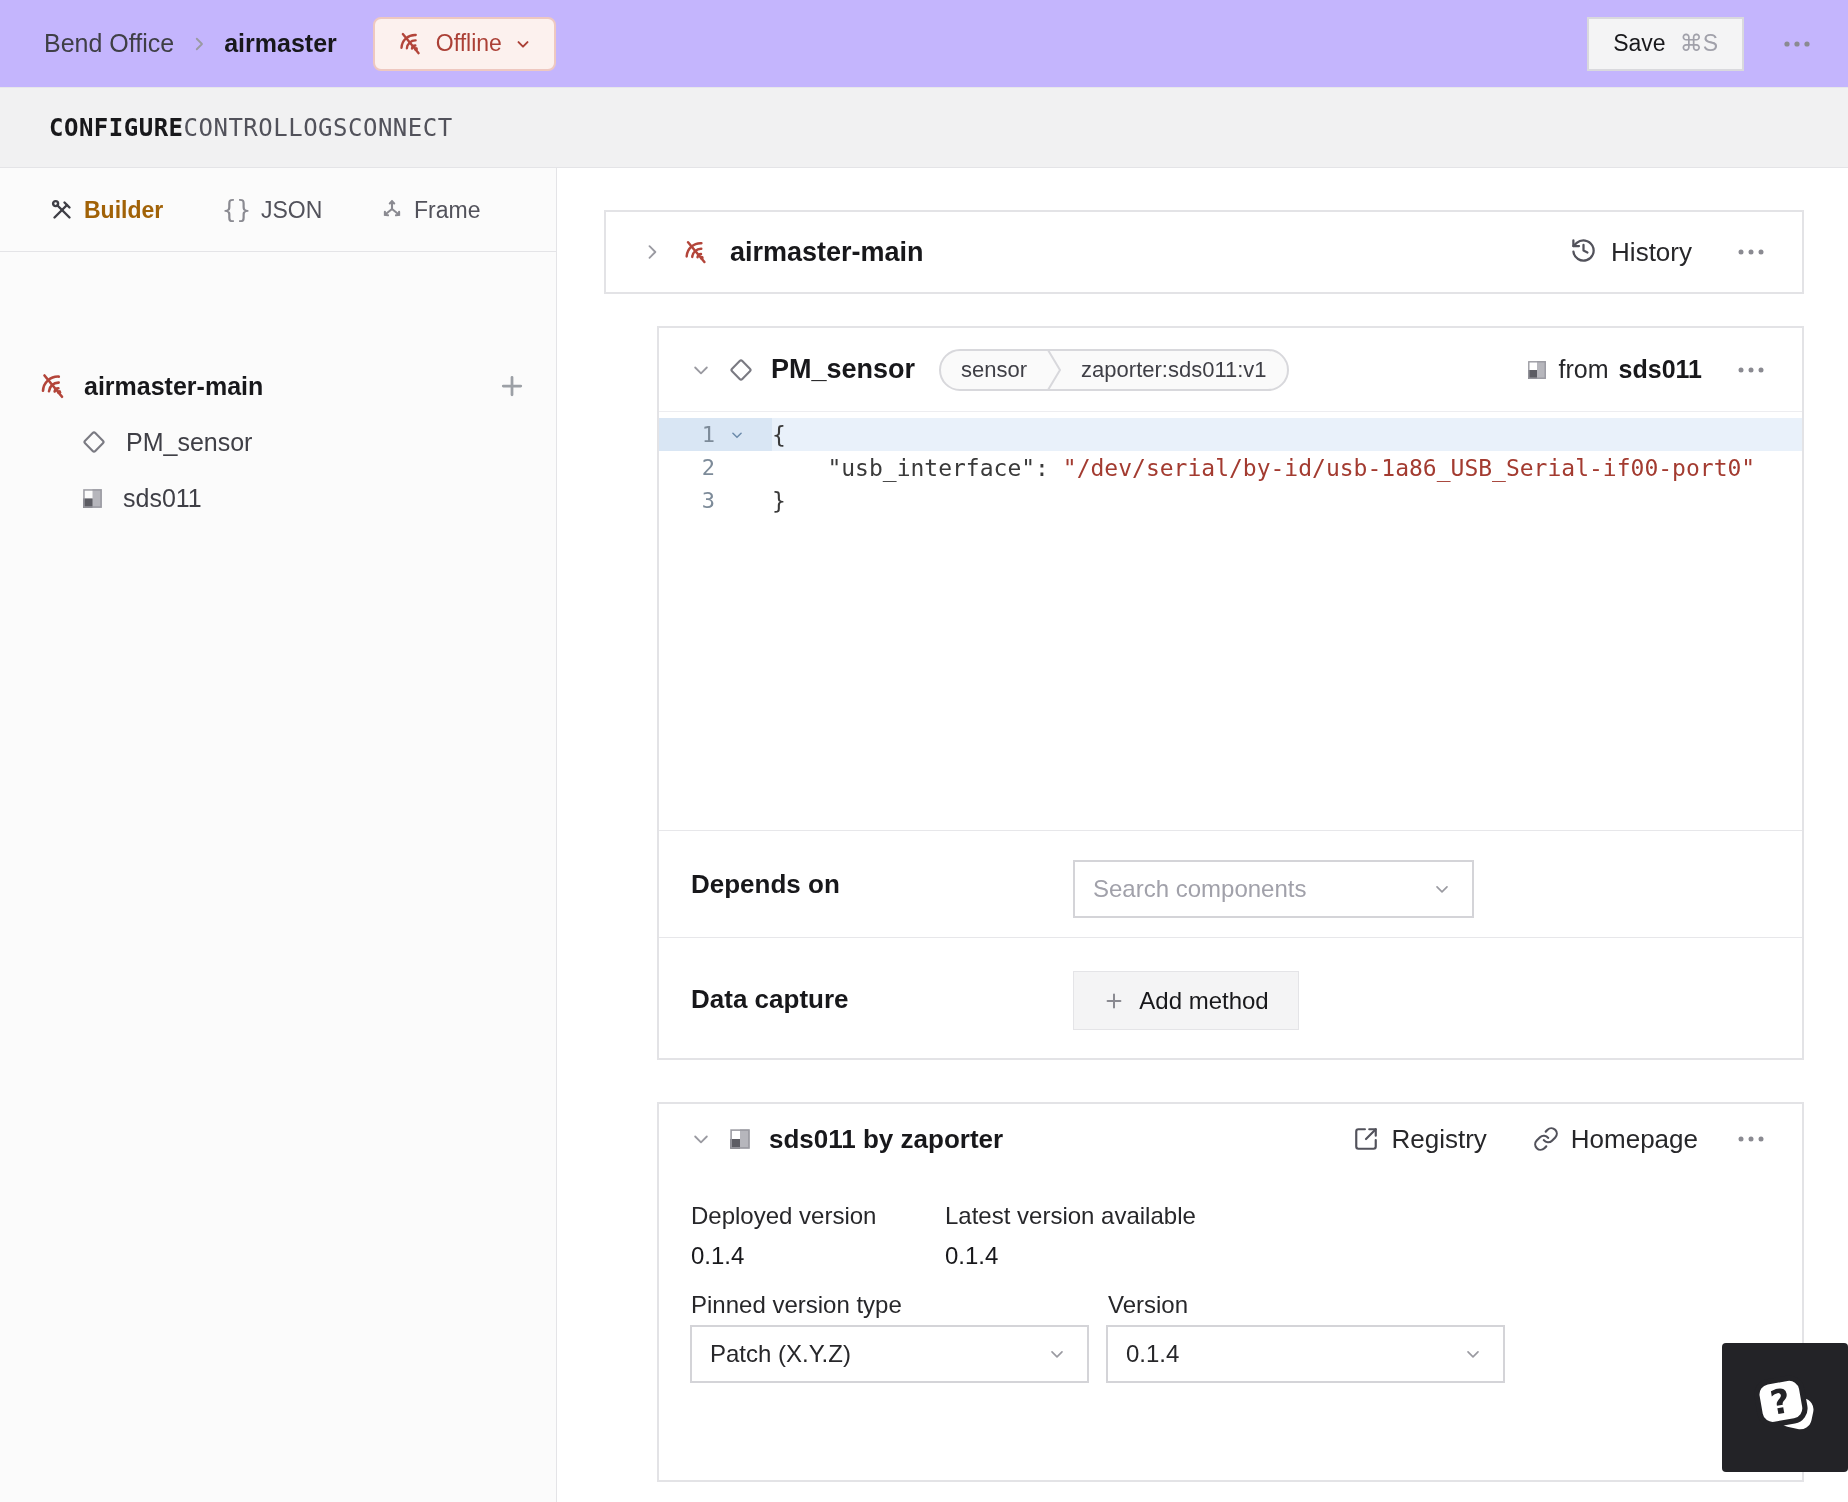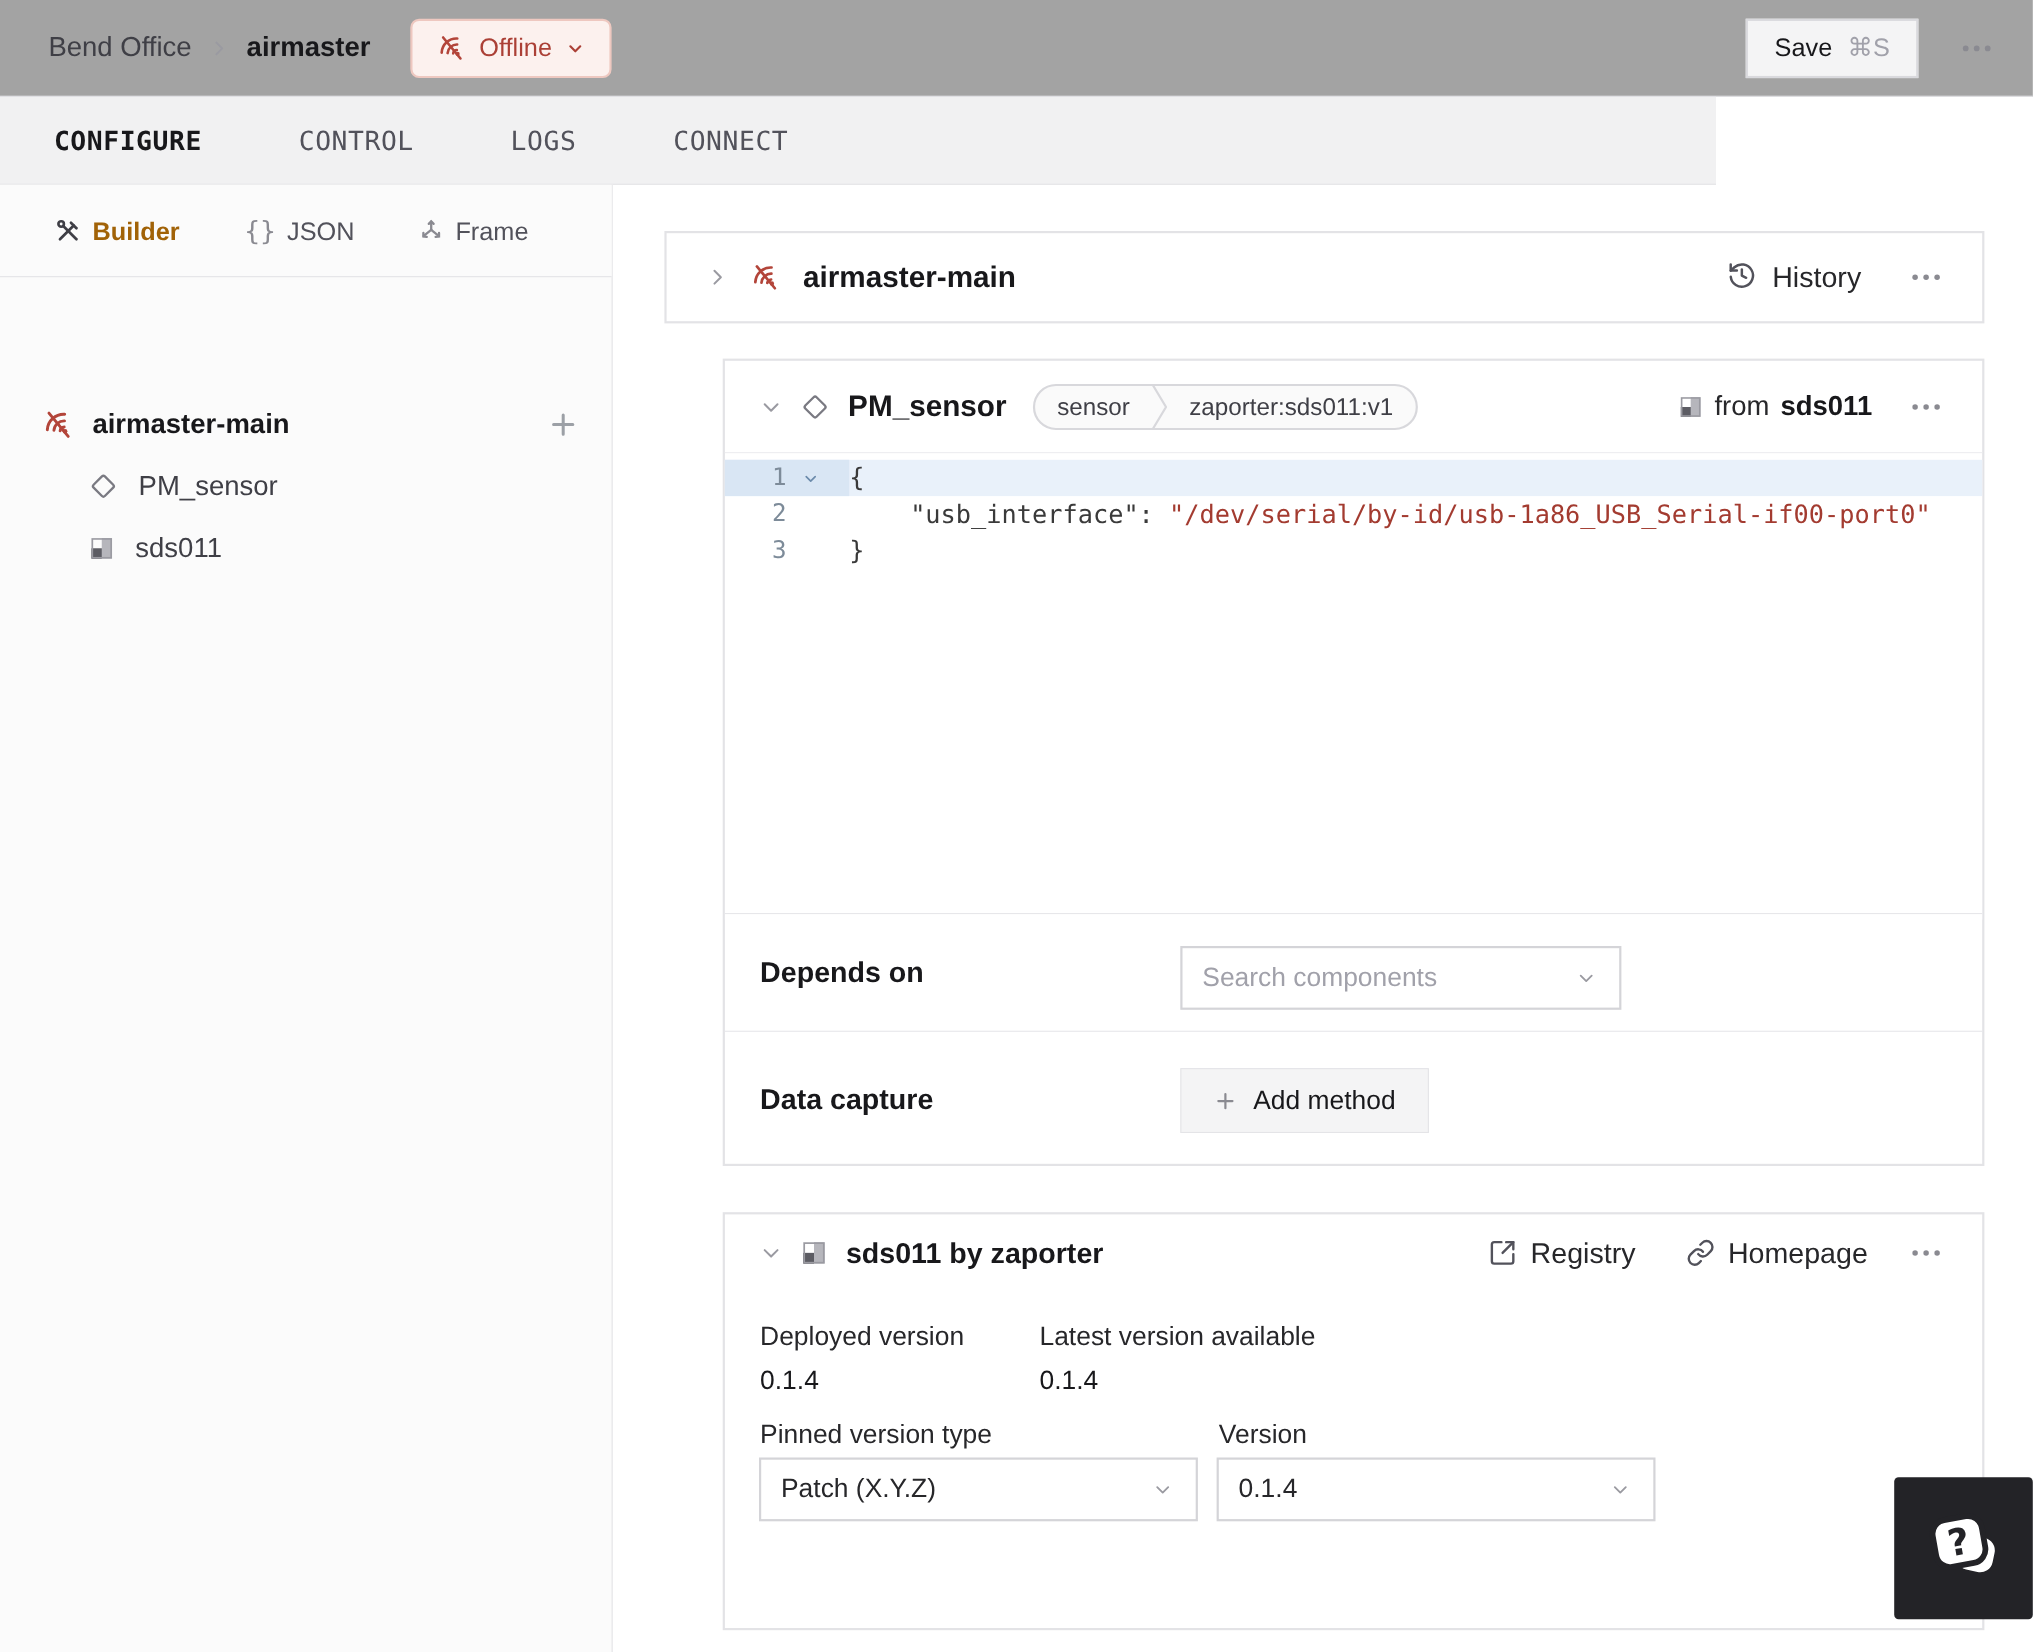--- a/index.html
+++ b/index.html
@@ -1,39 +1,39 @@
 <!DOCTYPE html>
 <html><head>
 <meta charset="utf-8">
 <style>
   * { margin:0; padding:0; box-sizing:border-box; }
   html,body { width:1848px; height:1502px; background:#fff; overflow:hidden;
               font-family:"Liberation Sans","DejaVu Sans",sans-serif; color:#27272a; }
   .mono { font-family:"DejaVu Sans Mono","Liberation Mono",monospace; }
 
   
-  .topbar { position:absolute; left:0; top:0; width:1848px; height:88px; background:#a3a3a3;
+  .topbar { position:absolute; left:0; top:0; width:1848px; height:88px; background:#c4b5fd;
             border-bottom:1px solid #e7e7ea; display:flex; align-items:center;text-align:center; }
   .crumbs { display:flex; align-items:center; margin-left:44px; font-size:25px; }
   .crumb-parent { color:#3f3f46; }
   .crumb-sep { margin:0 16px; display:flex; }
   .crumb-current { font-weight:700; color:#18181b; }
   .status-badge { margin-left:36px; height:54px; padding:0 22px; display:flex; align-items:center; gap:12px;
                   background:#fcf1ee; border:2px solid #eec8c0; border-radius:8px; cursor:pointer; }
   .status-badge span { font-size:23px; color:#ab4036; }
   .top-right { margin-left:auto; display:flex; align-items:center; }
   .save-btn { height:54px; padding:0 24px; background:#f4f4f5; border:2px solid #d9d9dd;
               display:flex; align-items:center; gap:14px; cursor:pointer; }
   .save-btn .lbl { font-size:23px; color:#18181b; }
   .save-btn .kbd { font-size:23px; color:#a1a1aa; }
   .top-dots { margin:0 36px 0 38px; }
 
   
-  .tabbar { position:absolute; left:0; top:88px; width:1560px; height:80px; background:#f1f1f2;
-            border-bottom:1px solid #e4e4e7; display:flex; align-items:center; gap:88px; padding-left:49px; }
+  .tabbar { position:absolute; left:0; top:88px; width:1848px; height:80px; background:#f1f1f2;
+            border-bottom:1px solid #e4e4e7; display:flex; align-items:center; padding-left:49px; }
   .tab { font-family:"DejaVu Sans Mono","Liberation Mono",monospace; font-size:24px; color:#52525b;
          letter-spacing:.5px; cursor:pointer; }
   .tab.active { font-weight:700; color:#18181b; }
 
   
   .sidebar { position:absolute; left:0; top:168px; width:557px; height:1334px; background:#fbfbfb;
              border-right:1px solid #e4e4e7; }
   .mode-row { position:relative; height:84px; border-bottom:1px solid #e4e4e7; background:#fbfbfb; }
   .mode { position:absolute; top:0; height:84px; display:flex; align-items:center; gap:10px; cursor:pointer; }
   .mode-builder { left:50px; } .mode-json { left:222px; } .mode-frame { left:380px; }

